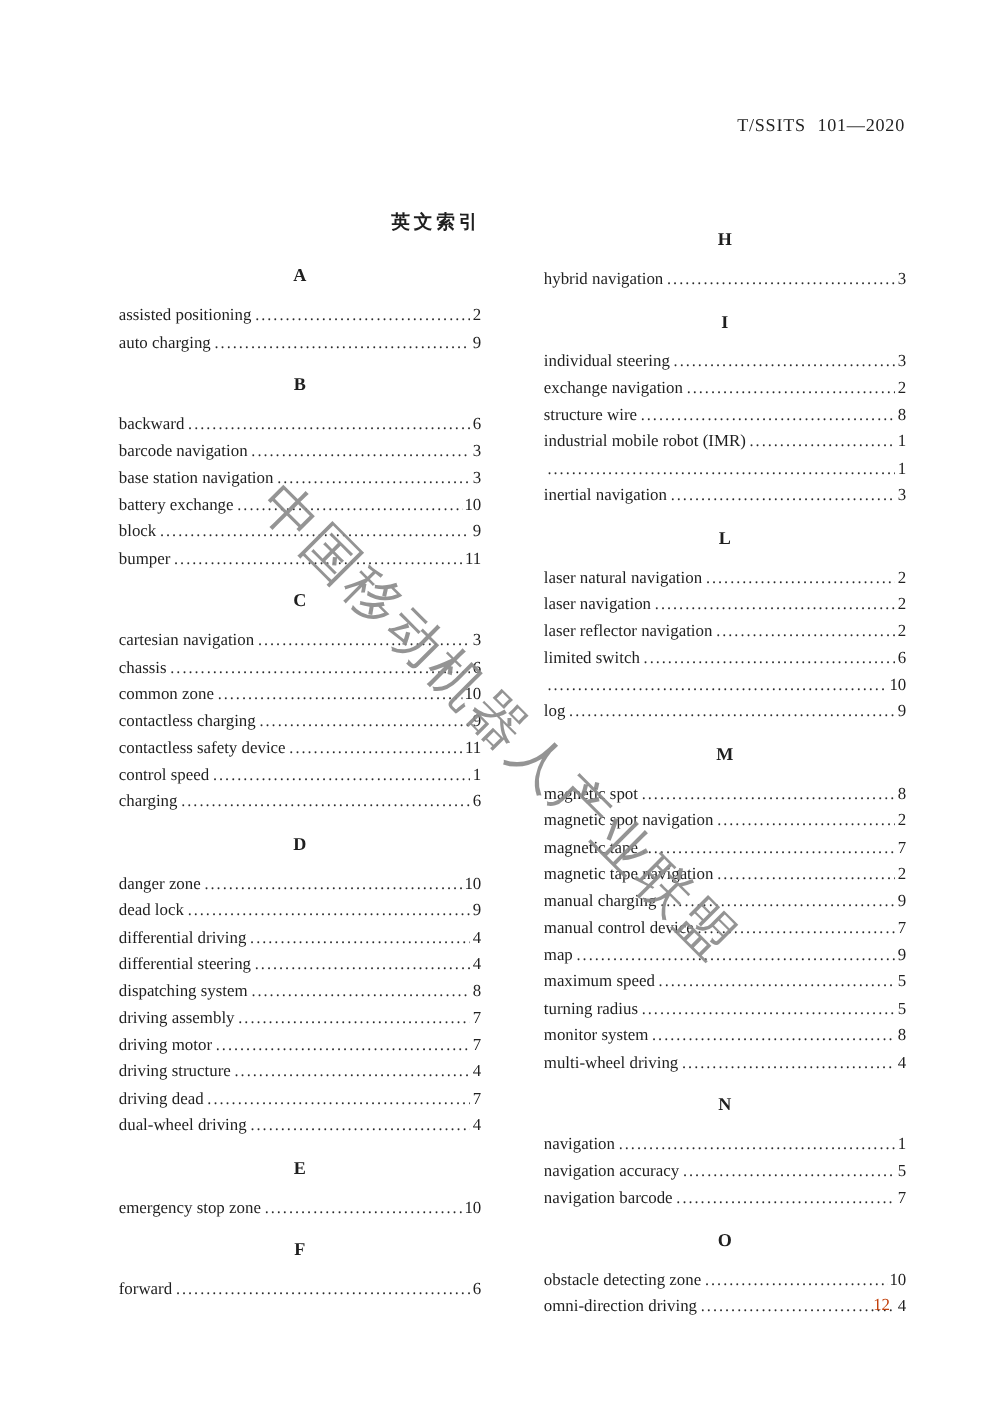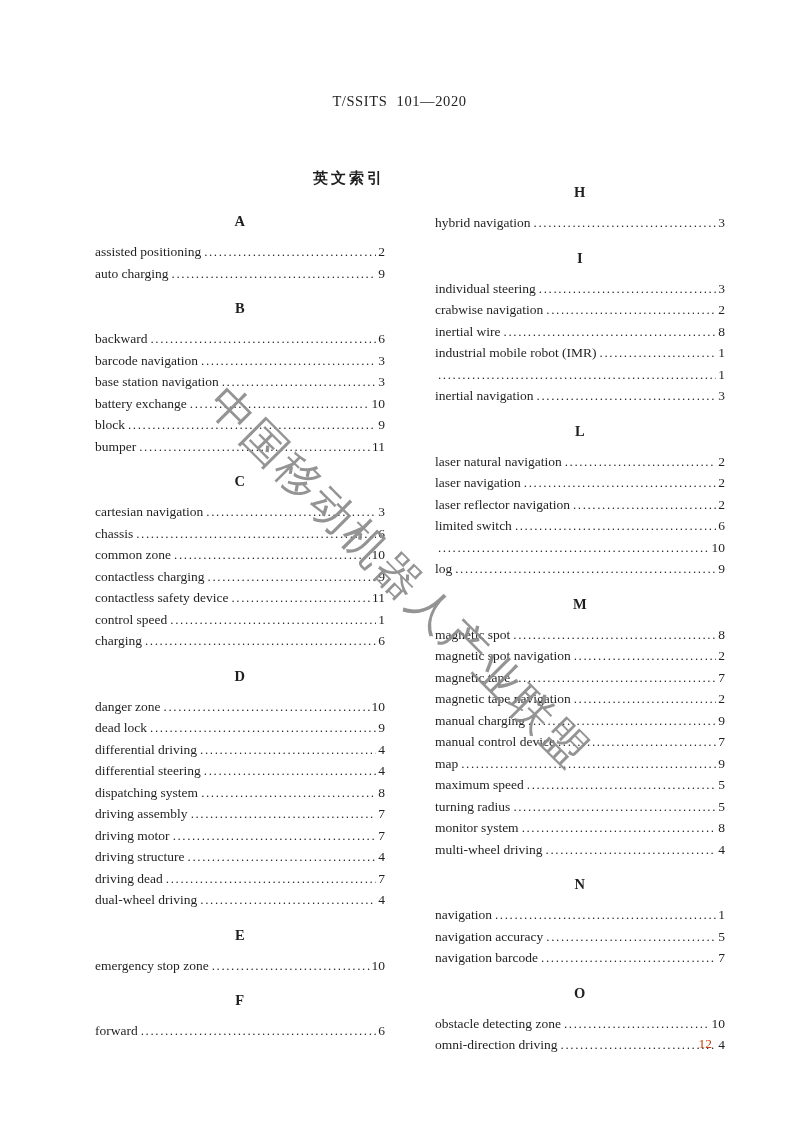--- a/index.html
+++ b/index.html
@@ -11,21 +11,21 @@
     background: #ffffff;
     font-family: "Liberation Serif", serif;
     color: #1f1f1f;
     overflow: hidden;
   }
   .header {
     position: absolute;
     top: 93px;
     left: 75px;
     right: 76px;
-    text-align: center;
+    text-align: right;
     font-size: 14.5px;
     letter-spacing: 0.6px;
     word-spacing: 5px;
     color: #222;
   }
   .col {
     position: absolute;
     top: 168px;
     width: 290px;
   }
@@ -302,27 +302,27 @@
   <section class="index-section">
     <div class="section-letter">I</div>
 
   <div class="entry">
     <span class="term">individual steering</span>
     <span class="leader"></span>
     <span class="pagenum">3</span>
   </div>
 
   <div class="entry">
-    <span class="term">crabwise navigation</span>
-    <span class="leader"></span>
-    <span class="pagenum">2</span>
-  </div>
-
-  <div class="entry">
-    <span class="term">inertial wire</span>
+    <span class="term">exchange navigation</span>
+    <span class="leader"></span>
+    <span class="pagenum">2</span>
+  </div>
+
+  <div class="entry">
+    <span class="term">structure wire</span>
     <span class="leader"></span>
     <span class="pagenum">8</span>
   </div>
 
   <div class="entry">
     <span class="term">industrial mobile robot (IMR)</span>
     <span class="leader"></span>
     <span class="pagenum">1</span>
   </div>
 

